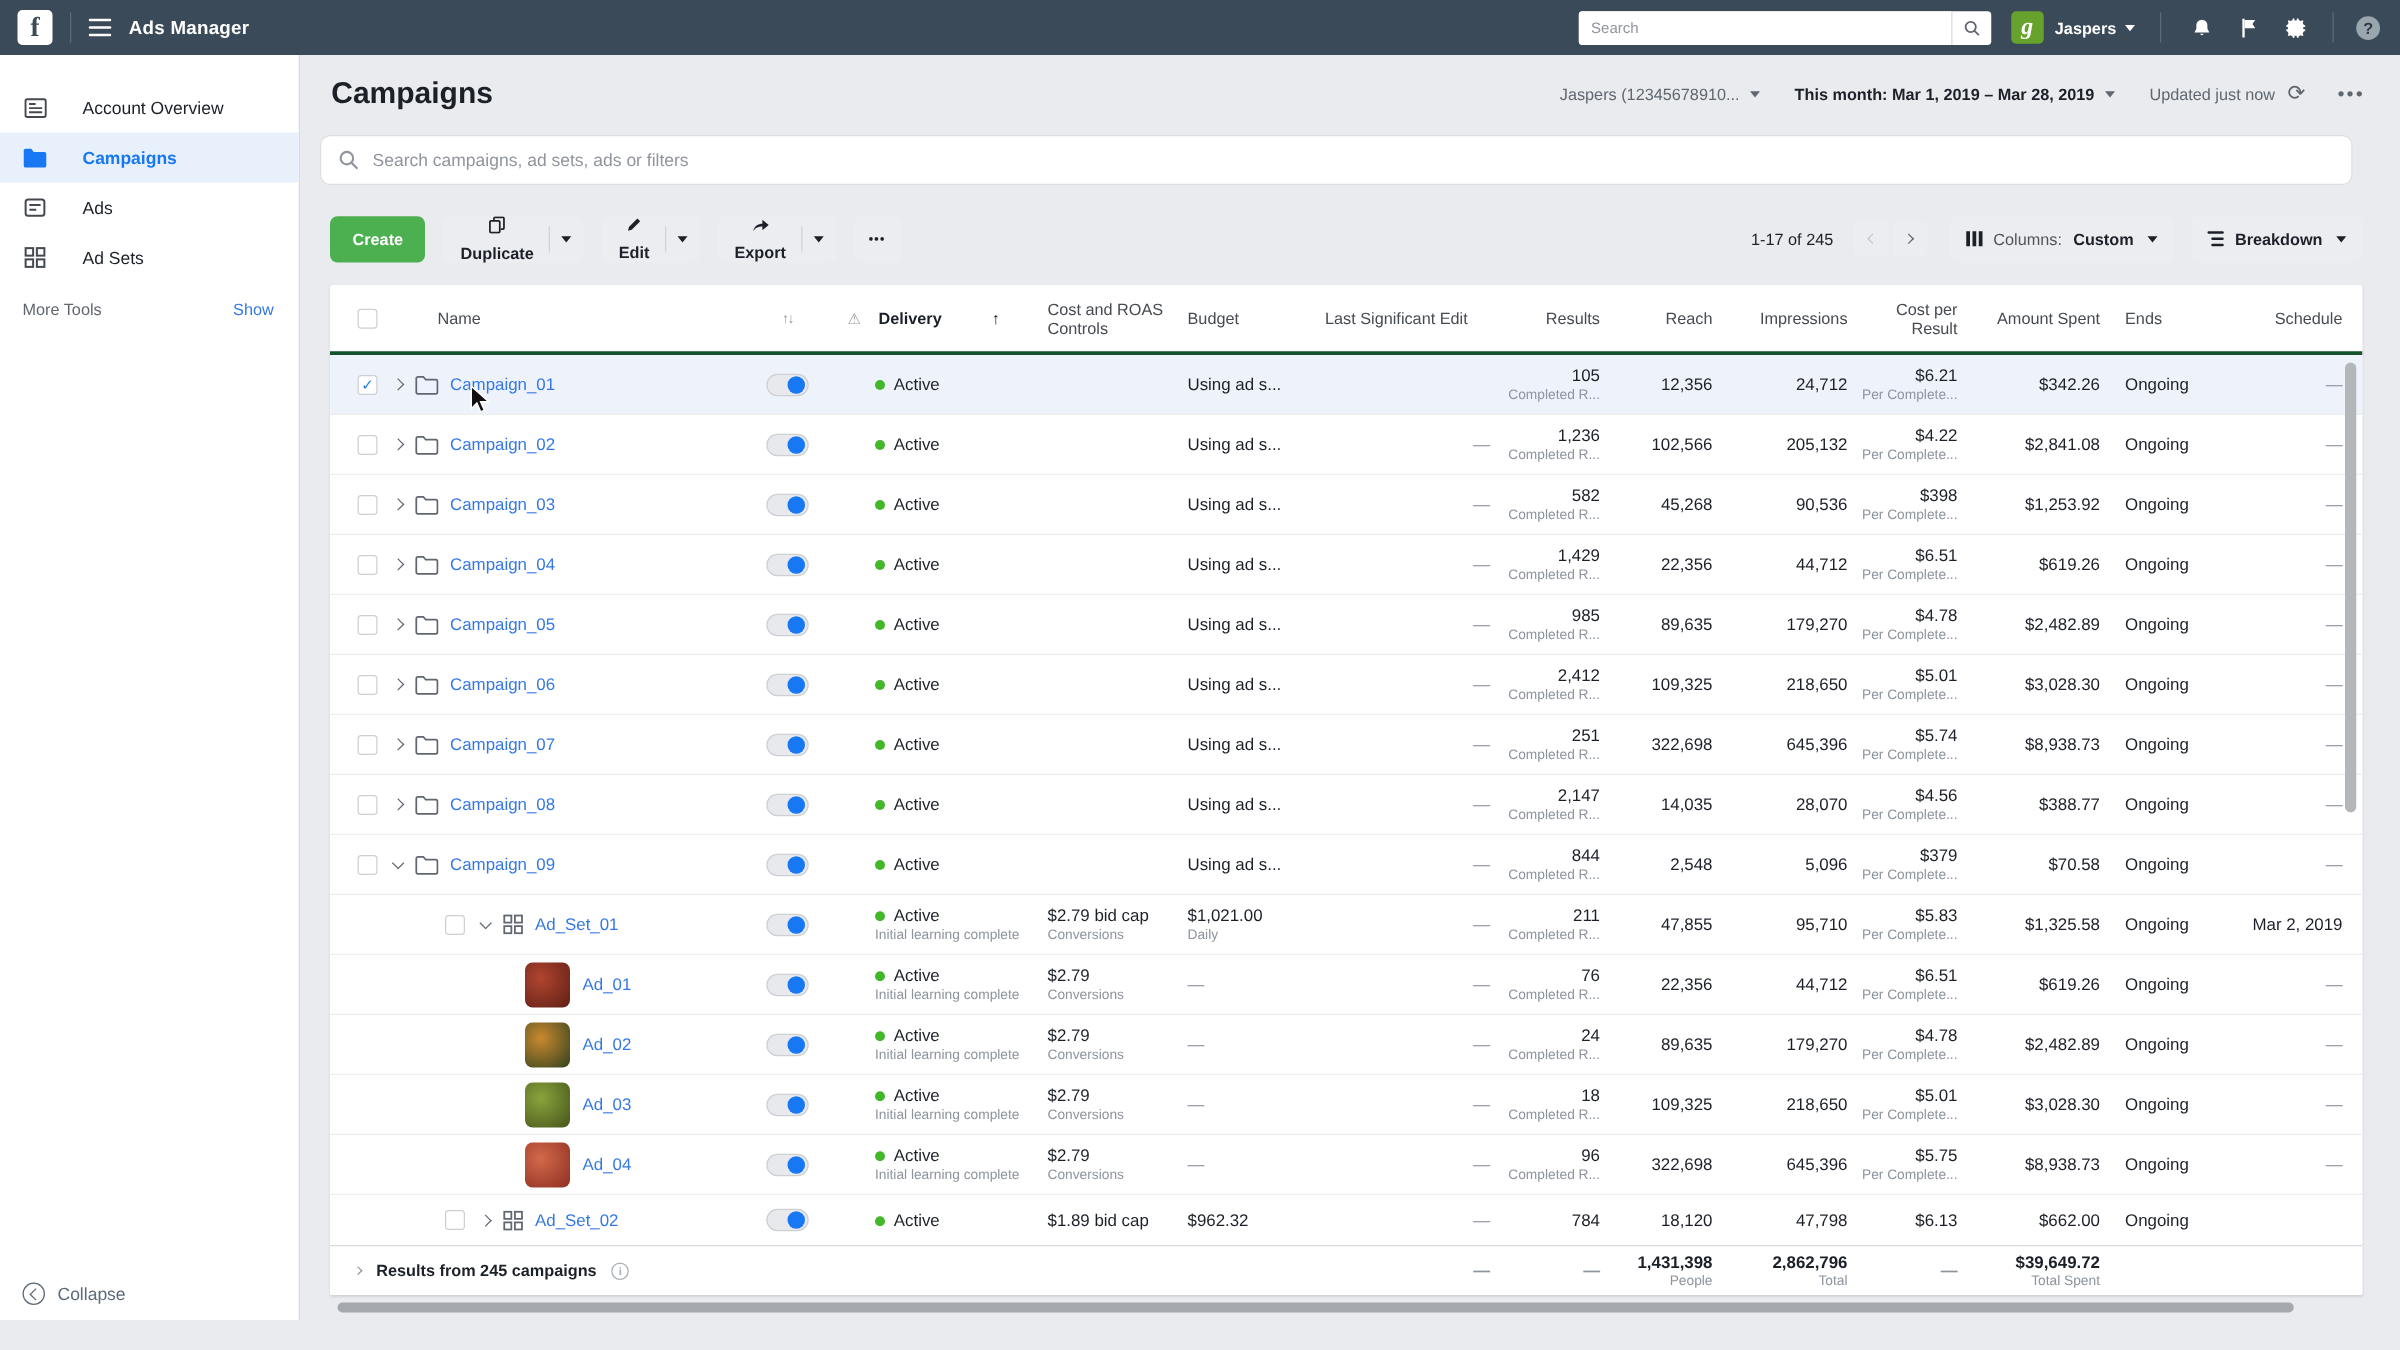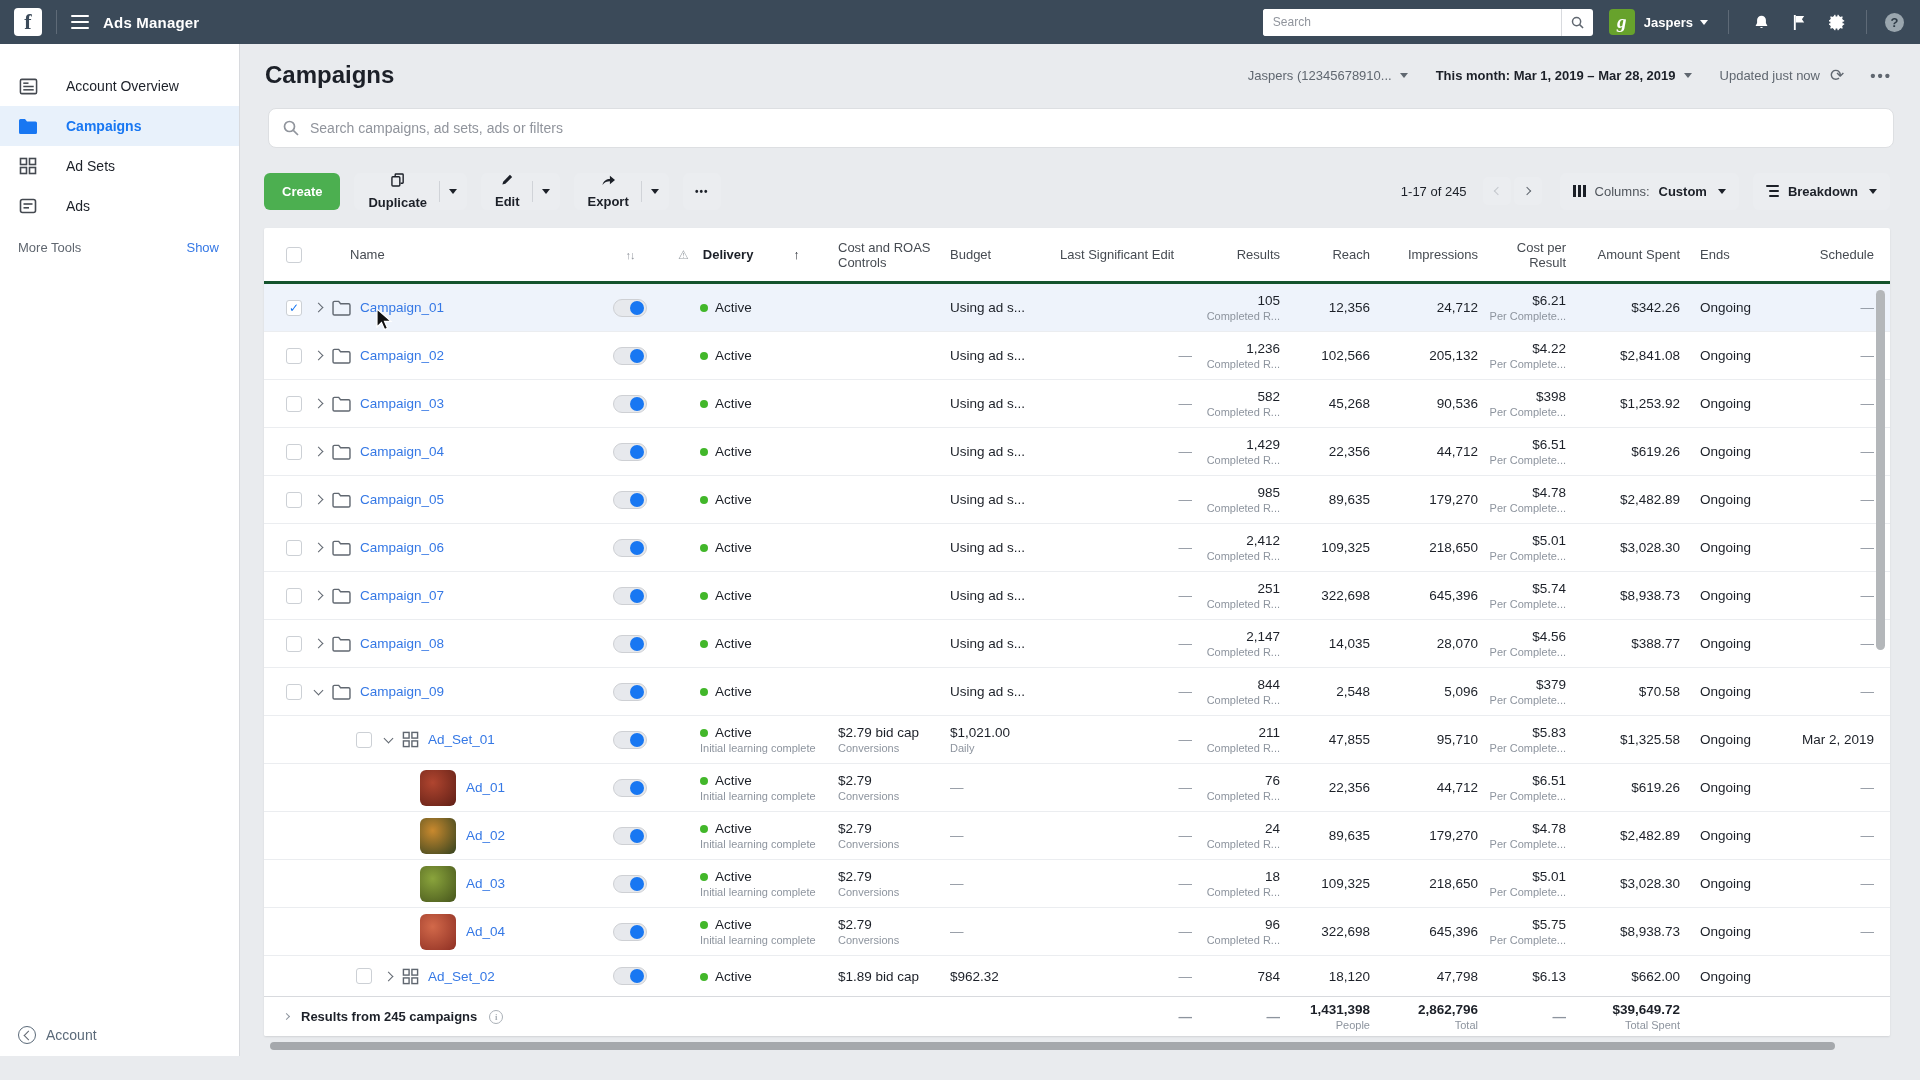--- a/index.html
+++ b/index.html
@@ -59,21 +59,21 @@
   .pt-spacer{flex:1;}
   .pt-ctl{display:flex;align-items:center;font-size:13px;color:var(--text-gray);gap:8px;cursor:pointer;}
   .pt-ctl .caret{border-top-color:#606770;}
   .pt-date{color:var(--text-dark);font-weight:bold;}
   .pt-date-caret{border-top-color:#1c2028;}
   .pt-gap{width:28px;}
   .refresh-icon{font-size:17px;color:var(--text-gray);margin-left:10px;cursor:pointer;}
   .dots{color:var(--text-gray);font-size:15px;letter-spacing:2px;margin:0 28px 0 26px;cursor:pointer;font-weight:bold;}
 
   
-  .searchbar{position:absolute;left:268px;top:108px;width:1626px;height:40px;background:#fff;border:1px solid #dddfe2;border-radius:8px;display:flex;align-items:center;padding:0 14px;gap:11px;}
+  .searchbar{position:absolute;left:256px;top:108px;width:1626px;height:40px;background:#fff;border:1px solid #dddfe2;border-radius:8px;display:flex;align-items:center;padding:0 14px;gap:11px;}
   .searchbar input{border:none;outline:none;flex:1;font-size:14px;font-family:inherit;color:var(--text-dark);background:transparent;}
   .searchbar input::placeholder{color:#90949c;}
 
   
   .toolbar{position:absolute;left:264px;top:172px;width:1626px;height:38px;display:flex;align-items:center;justify-content:center;}
   .btn{height:37px;border-radius:6px;background:var(--btn-gray);display:flex;align-items:center;font-size:13px;font-weight:bold;color:var(--text-dark);cursor:pointer;user-select:none;}
   .btn-create{background:var(--create-green);color:#fff;padding:0 18px;margin-right:14px;font-size:13px;}
   .btn-split{margin-right:14px;}
   .btn-split .lbl{display:flex;align-items:center;gap:8px;padding:0 12px 0 14px;flex-direction:column;}
   .btn-split .caret-seg{width:28px;height:21px;border-left:1px solid #d0d3d8;display:flex;align-items:center;justify-content:center;}
@@ -224,48 +224,48 @@
         <span class="side-icon">
           <svg width="20" height="17" viewBox="0 0 20 17">
             <path d="M1 2.5A1.5 1.5 0 0 1 2.5 1H7l2 2.5h8.5A1.5 1.5 0 0 1 19 5v9.5a1.5 1.5 0 0 1-1.5 1.5h-15A1.5 1.5 0 0 1 1 14.5z" fill="#1877f2"></path>
           </svg>
         </span>
         <span>Campaigns</span>
       </div>
       <div class="side-item">
         <span class="side-icon">
           <svg width="18" height="18" viewBox="0 0 18 18">
+            <rect x="1.5" y="2.5" width="15" height="13" rx="2" fill="none" stroke="#444950" stroke-width="1.6"></rect>
+            <line x1="4.5" y1="7" x2="13.5" y2="7" stroke="#444950" stroke-width="1.6"></line>
+            <line x1="4.5" y1="10.8" x2="10" y2="10.8" stroke="#444950" stroke-width="1.6"></line>
+          </svg>
+        </span>
+        <span>Ads</span>
+      </div>
+      <div class="side-item">
+        <span class="side-icon">
+          <svg width="18" height="18" viewBox="0 0 18 18">
             <rect x="1.5" y="1.5" width="6" height="6" fill="none" stroke="#444950" stroke-width="1.6"></rect>
             <rect x="10.5" y="1.5" width="6" height="6" fill="none" stroke="#444950" stroke-width="1.6"></rect>
             <rect x="1.5" y="10.5" width="6" height="6" fill="none" stroke="#444950" stroke-width="1.6"></rect>
             <rect x="10.5" y="10.5" width="6" height="6" fill="none" stroke="#444950" stroke-width="1.6"></rect>
           </svg>
         </span>
         <span>Ad Sets</span>
       </div>
-      <div class="side-item">
-        <span class="side-icon">
-          <svg width="18" height="18" viewBox="0 0 18 18">
-            <rect x="1.5" y="2.5" width="15" height="13" rx="2" fill="none" stroke="#444950" stroke-width="1.6"></rect>
-            <line x1="4.5" y1="7" x2="13.5" y2="7" stroke="#444950" stroke-width="1.6"></line>
-            <line x1="4.5" y1="10.8" x2="10" y2="10.8" stroke="#444950" stroke-width="1.6"></line>
-          </svg>
-        </span>
-        <span>Ads</span>
-      </div>
     </div>
   <div class="more-tools">
     <span>More Tools</span>
     <span class="show-link">Show</span>
   </div>
   <div class="collapse">
     <span class="collapse-circle">
         <span class="chev left"></span>
       </span>
-    <span>Account</span>
+    <span>Collapse</span>
   </div>
 </div>
 
 <div class="page-top">
   <div class="page-title">Campaigns</div>
   <div class="pt-spacer"></div>
   <div class="pt-ctl">
     <span>Jaspers (12345678910...</span>
     <span class="caret"></span>
   </div>

